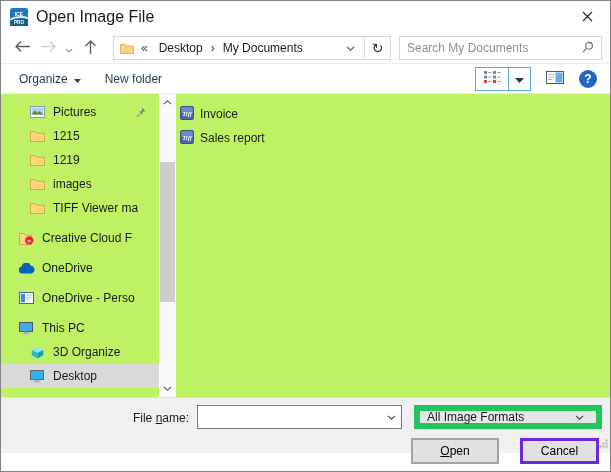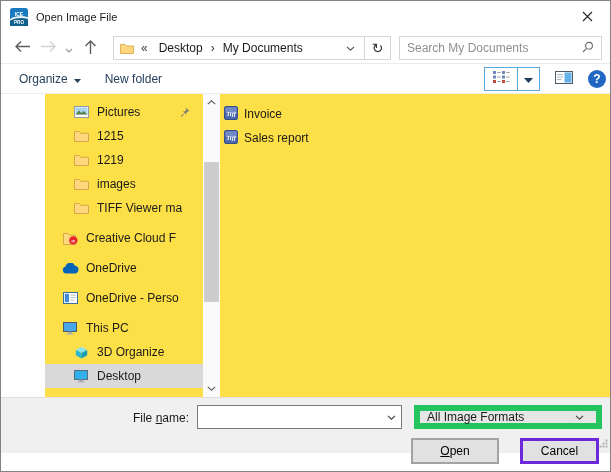--- a/index.html
+++ b/index.html
@@ -4,53 +4,53 @@
 <style>
   * { margin:0; padding:0; box-sizing:border-box; }
   html,body { background:#fff; }
   body { font-family:"Liberation Sans", sans-serif; font-size:12px; color:#1a1a1a; }
 
   .dialog { position:relative; width:611px; height:472px; border:1px solid #828282; background:#fff; overflow:hidden; }
 
   
   .titlebar { height:32px; display:flex; align-items:center; padding-left:9px; background:#fff; }
   .app-icon { width:18px; height:18px; margin-right:8px; display:flex; }
-  .title { font-size:11px; }
+  .title { font-size:16px; }
   .close-btn { margin-left:auto; width:45px; height:32px; border:none; background:transparent; display:flex; align-items:center; justify-content:center; cursor:pointer; }
 
   
   .navrow { height:30px; display:flex; align-items:center; padding:0 8px; }
   .nav-btn { background:none; border:none; display:flex; align-items:center; justify-content:center; height:26px; cursor:pointer; }
   .nav-btn.w { width:26px; }
   .nav-btn.s { width:16px; }
   .addressbar { display:flex; align-items:center; height:24px; border:1px solid #d6d6d6; width:252px; padding:0 4px; margin-left:10px; background:#fff; }
   .addressbar .ficon { display:flex; margin:0 2px; }
   .crumb-chev { padding:0 5px; color:#3a3a3a; cursor:pointer; }
   .crumb { padding:0 6px; cursor:pointer; white-space:nowrap; }
   .crumb-sep { color:#3a3a3a; padding:0 2px; }
   .addr-chevron { margin-left:auto; padding:0 5px; cursor:pointer; display:flex; }
   .refresh-btn { width:26px; height:24px; border:1px solid #d6d6d6; border-left:none; background:#fff; font-size:14px; color:#333; cursor:pointer; font-family:"DejaVu Sans", sans-serif; line-height:1; }
   .searchbox { flex:1; height:24px; border:1px solid #d6d6d6; margin-left:8px; display:flex; align-items:center; padding:0 7px; background:#fff; }
   .searchbox input { border:none; outline:none; flex:1; font:inherit; color:#0f172a; min-width:0; background:transparent; }
   .searchbox input::placeholder { color:#8f8f8f; }
 
   
-  .toolbar { height:31px; border-top:1px solid #ececec; border-bottom:1px solid #ececec; display:flex; align-items:center; padding:0 4px 0 10px; }
+  .toolbar { height:31px; border-top:1px solid #ececec; border-bottom:1px solid #ececec; display:flex; align-items:center; padding:0 13px 0 10px; }
   .tool-link { color:#26415c; background:none; border:none; font:inherit; display:flex; align-items:center; gap:6px; padding:0 8px; height:100%; cursor:pointer; }
   .tool-link + .tool-link { margin-left:8px; }
   .toolbar-right { margin-left:auto; display:flex; align-items:center; gap:15px; }
   .view-group { display:flex; border:1px solid #5ba9dc; height:24px; background:#fff; }
   .view-group .seg { display:flex; align-items:center; justify-content:center; background:#fff; border:none; cursor:pointer; }
   .seg-icon { width:33px; border-right:1px solid #5ba9dc !important; }
   .seg-arrow { width:21px; }
   .flat-btn { background:none; border:none; display:flex; align-items:center; cursor:pointer; }
   .help-btn { width:18px; height:18px; border-radius:50%; background:#2166c2; color:#fff; font-weight:bold; border:none; font-size:12px; display:flex; align-items:center; justify-content:center; cursor:pointer; }
 
   
-  .bodyarea { height:303px; display:flex; background:#fde047;margin-left:44px; }
+  .bodyarea { height:303px; display:flex; background:#bef264; }
   .sidebar { width:158px; padding-top:6px; overflow:hidden; }
   .side-item { height:24px; display:flex; align-items:center; padding-left:16px; cursor:pointer; white-space:nowrap; }
   .side-item.child { padding-left:27px; }
   .side-item.group-start { margin-top:6px; }
   .side-item .icon { width:18px; display:flex; justify-content:center; margin-right:7px; flex:none; }
   .side-item.selected { background:#d9d9d9; }
   .side-label { overflow:hidden; }
   .pin { margin-left:auto; margin-right:13px; display:flex; cursor:pointer; }
 
   .v-scrollbar { width:17px; position:relative; background:#fafafa; flex:none; }

